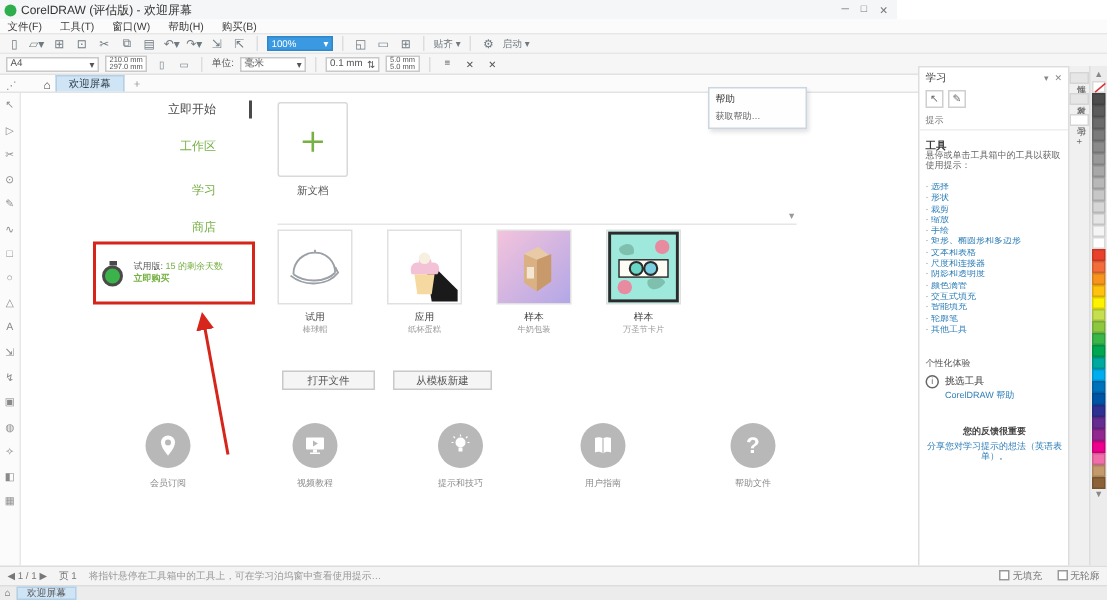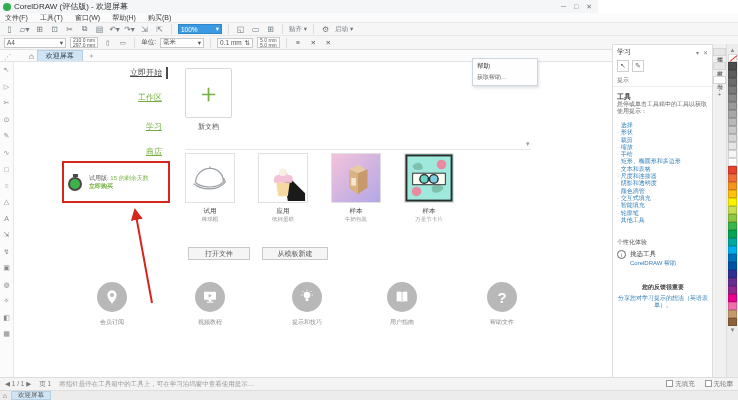--- a/index.html
+++ b/index.html
@@ -33,21 +33,21 @@
           border-bottom:1px solid #e3e3e3;display:flex;align-items:flex-end;font-size:7px;color:#555;}
   .doctab{height:11px;background:#cfe4f5;border:1px solid #b5cfe4;border-bottom:none;
           display:flex;align-items:center;padding:0 8px;margin-left:3px;color:#2d3e4c;}
   
   .toolbox{position:absolute;left:0;top:62px;width:14px;height:315px;background:#fbfbfb;
            border-right:1px solid #e8e8e8;display:flex;flex-direction:column;align-items:center;
            padding-top:3px;gap:6.5px;font-size:7px;color:#8a8a8a;}
   .tool{width:10px;height:10px;display:flex;align-items:center;justify-content:center;}
   
   .content{position:absolute;left:14px;top:62px;width:598px;height:315px;background:#fff;}
-  .navitem{position:absolute;right:450px;text-align:right;font-size:8px;color:#76b043;cursor:pointer;white-space:nowrap;text-decoration:underline;}
+  .navitem{position:absolute;right:468px;text-align:right;font-size:8px;color:#76b043;cursor:pointer;white-space:nowrap;}
   .navitem.active{color:#4a4a4a;}
   .navbar{position:absolute;left:152px;top:5px;width:2px;height:12px;background:#4a4a4a;}
   .trial{position:absolute;left:48px;top:99px;width:108px;height:42px;border:2px solid #d6251b;
          background:#fff;display:flex;align-items:center;padding:0 4px;gap:4px;}
   .watch{position:relative;width:17px;height:17px;flex:0 0 auto;}
   .watch .face{position:absolute;left:0;top:3px;width:14px;height:14px;border-radius:50%;
                background:#3cb34a;border:2px solid #4a4a4a;}
   .watch .crown{position:absolute;left:5px;top:0;width:5px;height:3px;background:#4a4a4a;}
   .trialtext{font-size:6px;line-height:8px;color:#5a5a5a;}
   .green{color:#76b043;}

